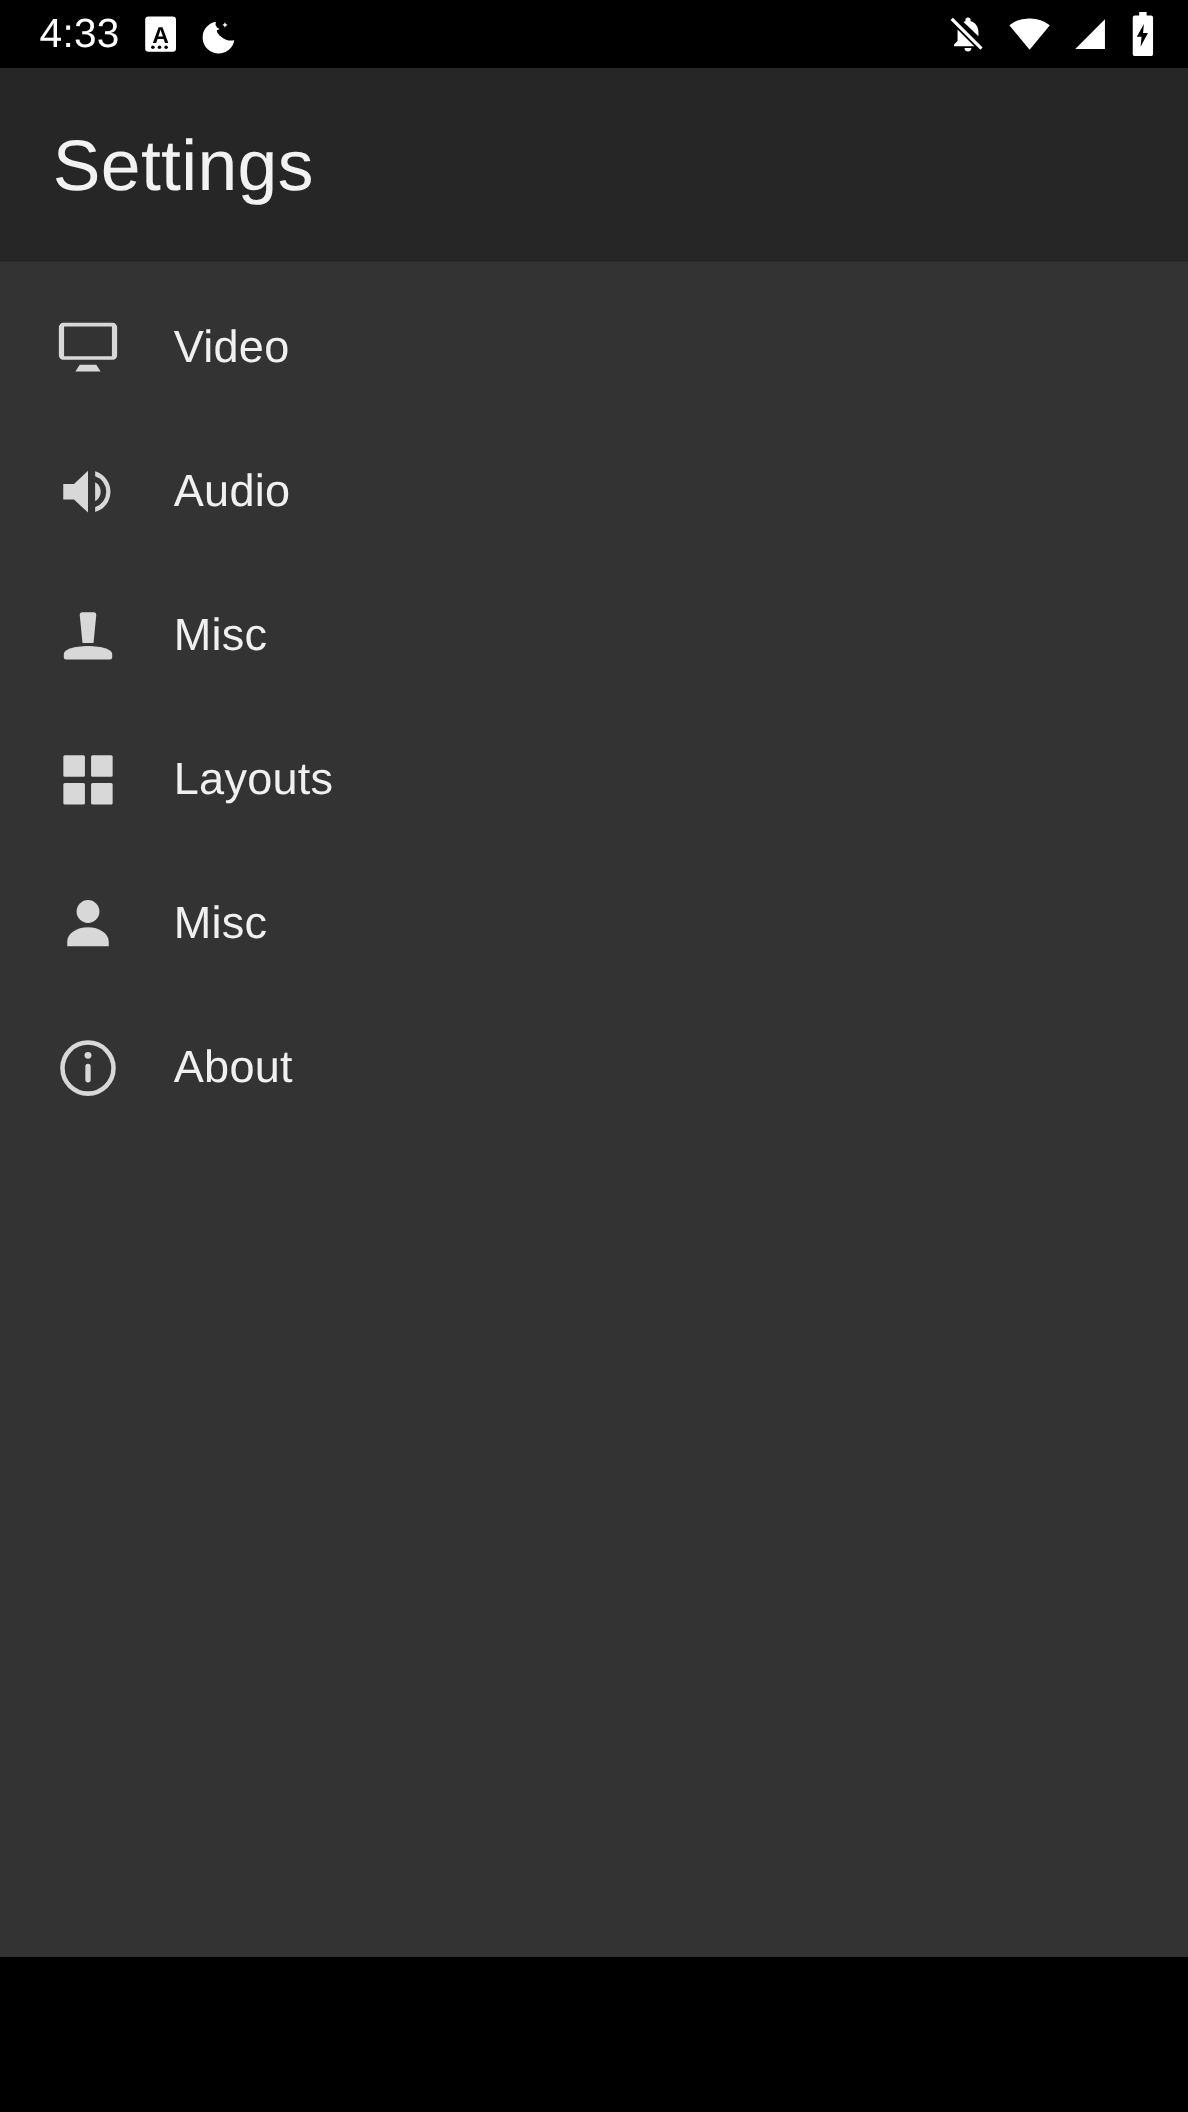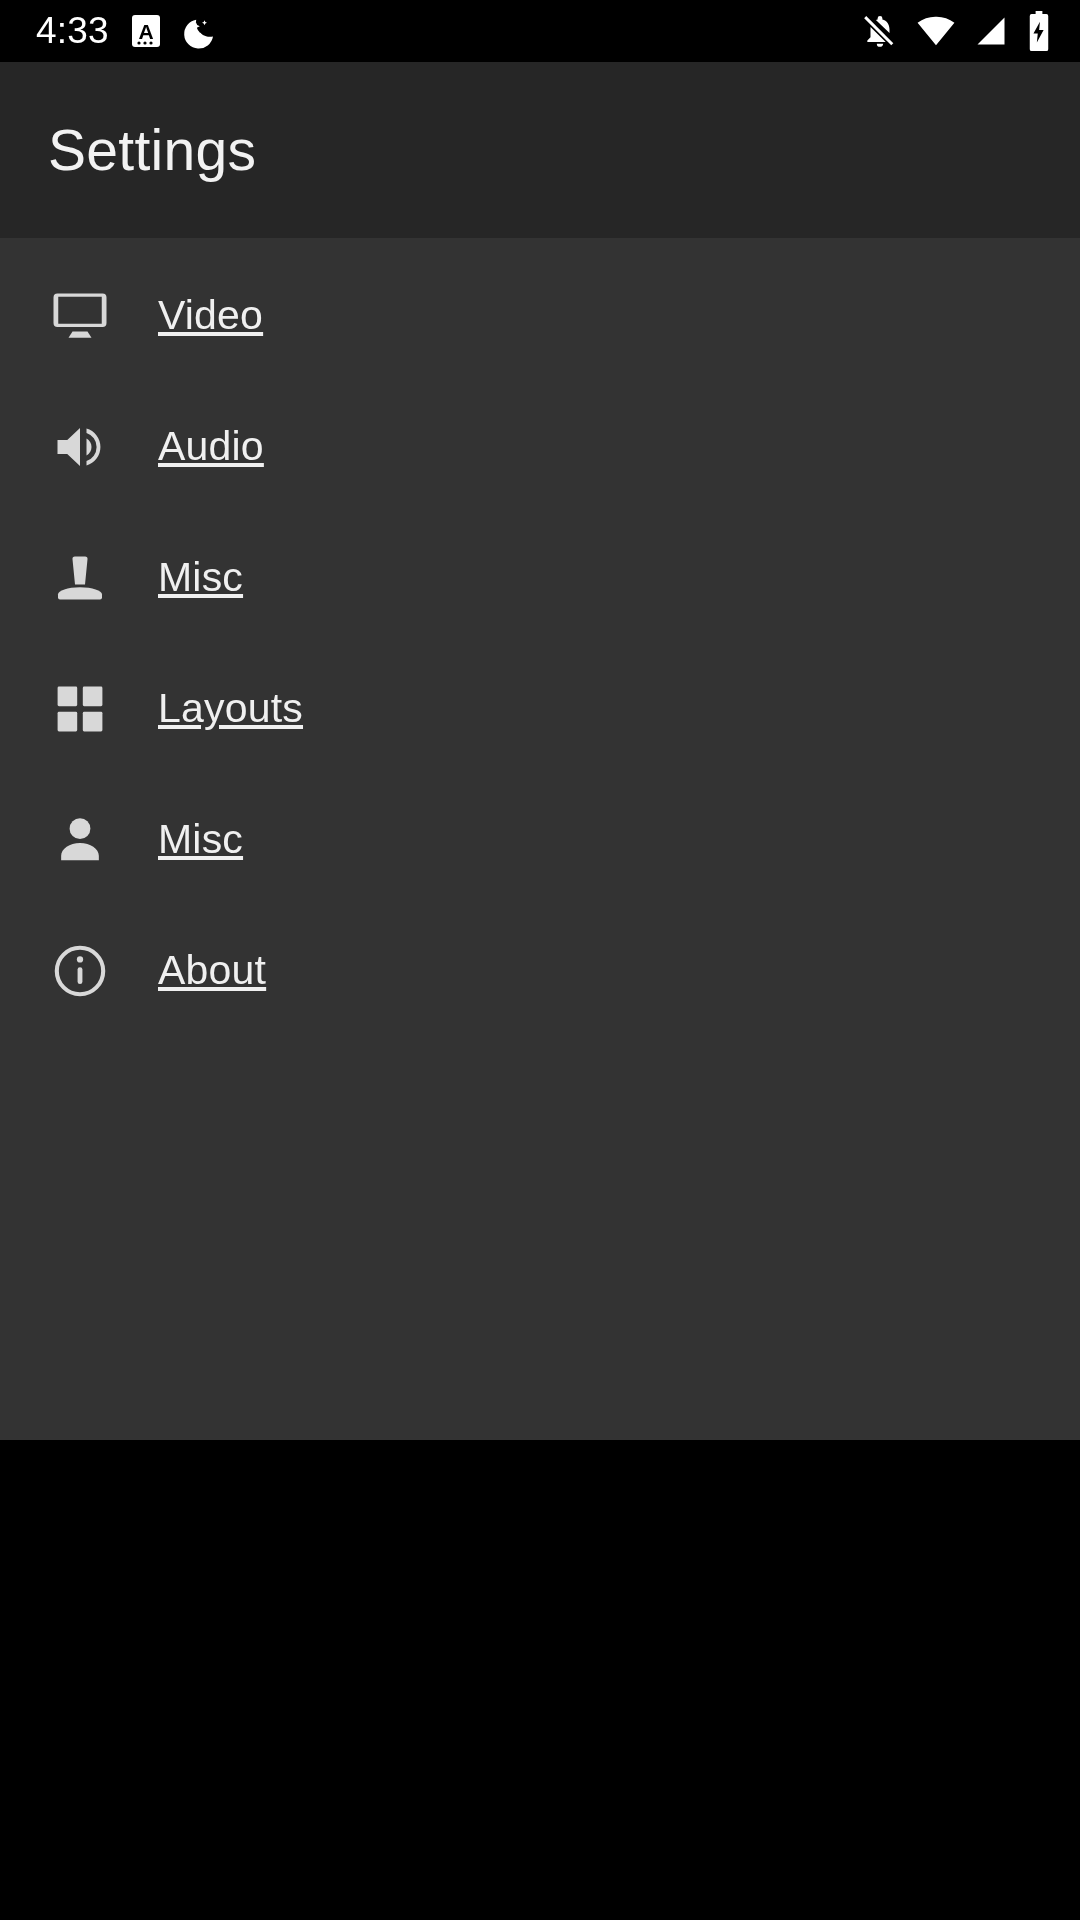--- a/index.html
+++ b/index.html
@@ -9,21 +9,21 @@
   }
   body {
     width: 1080px;
     height: 1920px;
     font-family: "Liberation Sans", sans-serif;
     overflow: hidden;
   }
   .screen {
     position: relative;
     width: 1080px;
-    height: 1440px;
+    height: 1779px;
     background: #333333;
     display: flex;
     flex-direction: column;
   }
 
   
   .status-bar {
     height: 62px;
     min-height: 62px;
     background: #000000;
@@ -62,21 +62,21 @@
     height: 176px;
     min-height: 176px;
     background: #262626;
     display: flex;
     align-items: center;
     padding: 0 48px;
     box-sizing: border-box;
   }
   .app-title {
     color: #f2f2f2;
-    font-size: 57px;
+    font-size: 65px;
     font-weight: 400;
     letter-spacing: 0.3px;
     line-height: 1;
   }
 
   
   .settings-list {
     flex: 1 1 auto;
     background: #333333;
     padding-top: 12px;
@@ -98,21 +98,20 @@
     justify-content: center;
     margin-right: 46px;
   }
   .item-icon svg { display: block; }
   .item-label {
     color: #f0f0f0;
     font-size: 41px;
     font-weight: 400;
     letter-spacing: 0.2px;
     line-height: 1;
-    text-decoration: underline;
   }
 </style>
 </head>
 <body>
 
 <div class="screen">
 
   <div class="status-bar">
     <div class="status-left">
       <div class="status-clock">4:33</div>

